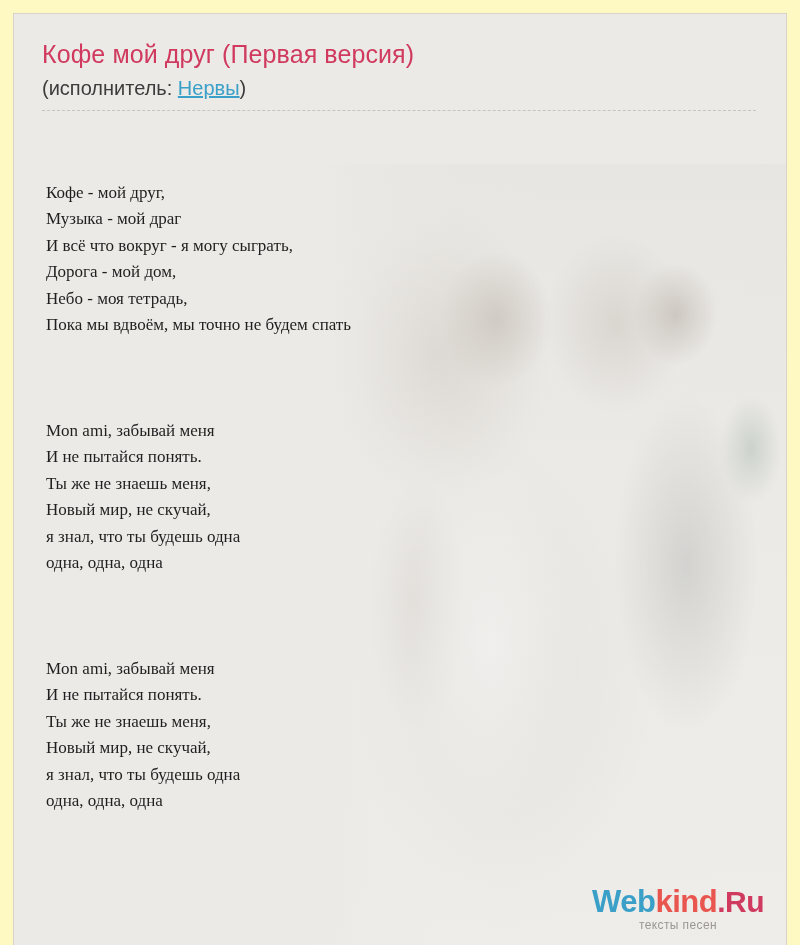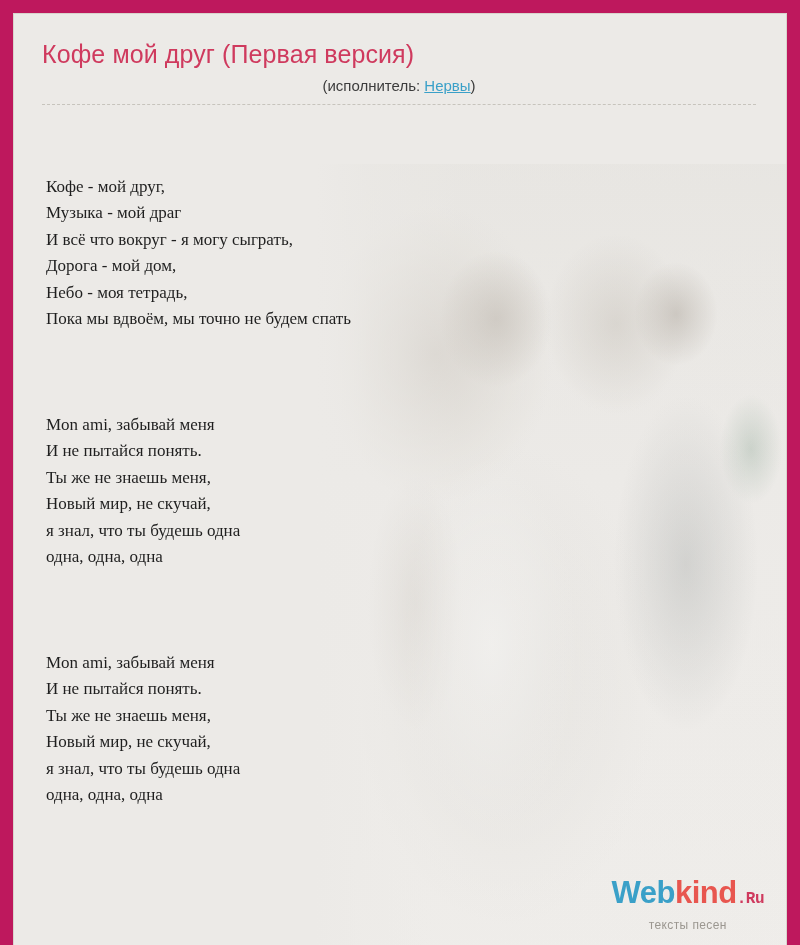--- a/index.html
+++ b/index.html
@@ -13,21 +13,21 @@
     font-family: "Liberation Sans", sans-serif;
     overflow: hidden;
   }
 
   .page {
     position: relative;
     width: 800px;
     height: 945px;
     box-sizing: border-box;
     padding: 14px 14px 0 14px;
-    background: #be185d;
+    background: #fef9c3;
   }
 
   .sheet {
     position: relative;
     width: 772px;
     height: 931px;
     background: #eceae7;
     overflow: hidden;
     box-shadow: 0 0 0 1px #d8d4cc;
   }
@@ -88,26 +88,25 @@
   .song-title {
     font-size: 25px;
     color: #cf3a5e;
     font-weight: normal;
     margin: 0 0 8px 0;
     line-height: 1.15;
     letter-spacing: 0.1px;
   }
 
   .artist-line {
-    font-size: 15px;
+    font-size: 20px;
     color: #3c3c3c;
     padding-bottom: 10px;
     border-bottom: 1px dashed #c7c4bd;
     margin-bottom: 16px;
-    text-align: center;
   }
   .artist-link {
     color: #3aa0c8;
     text-decoration: underline;
     cursor: pointer;
   }
 
   .lyrics {
     font-size: 17px;
     line-height: 26.5px;
@@ -129,23 +128,23 @@
     text-align: center;
     line-height: 1;
   }
   .wm-main {
     font-size: 31px;
     font-weight: bold;
     letter-spacing: -0.5px;
   }
   .wm-web { color: #3aa0c8; margin-top: 8px; }
   .wm-kind { color: #e8564f; }
-  .wm-ru { color: #cf3a5e; font-size: 16px; font-family: Liberation Mono, monospace; }
+  .wm-ru { color: #cf3a5e; font-size: 30px; }
   .wm-sub {
-    margin-top: 11px;
+    margin-top: 2px;
     font-size: 12px;
     color: #9b9790;
     letter-spacing: 0.4px;
   }
 </style>
 </head>
 <body>
 
 <div class="page">
   <div class="sheet">

